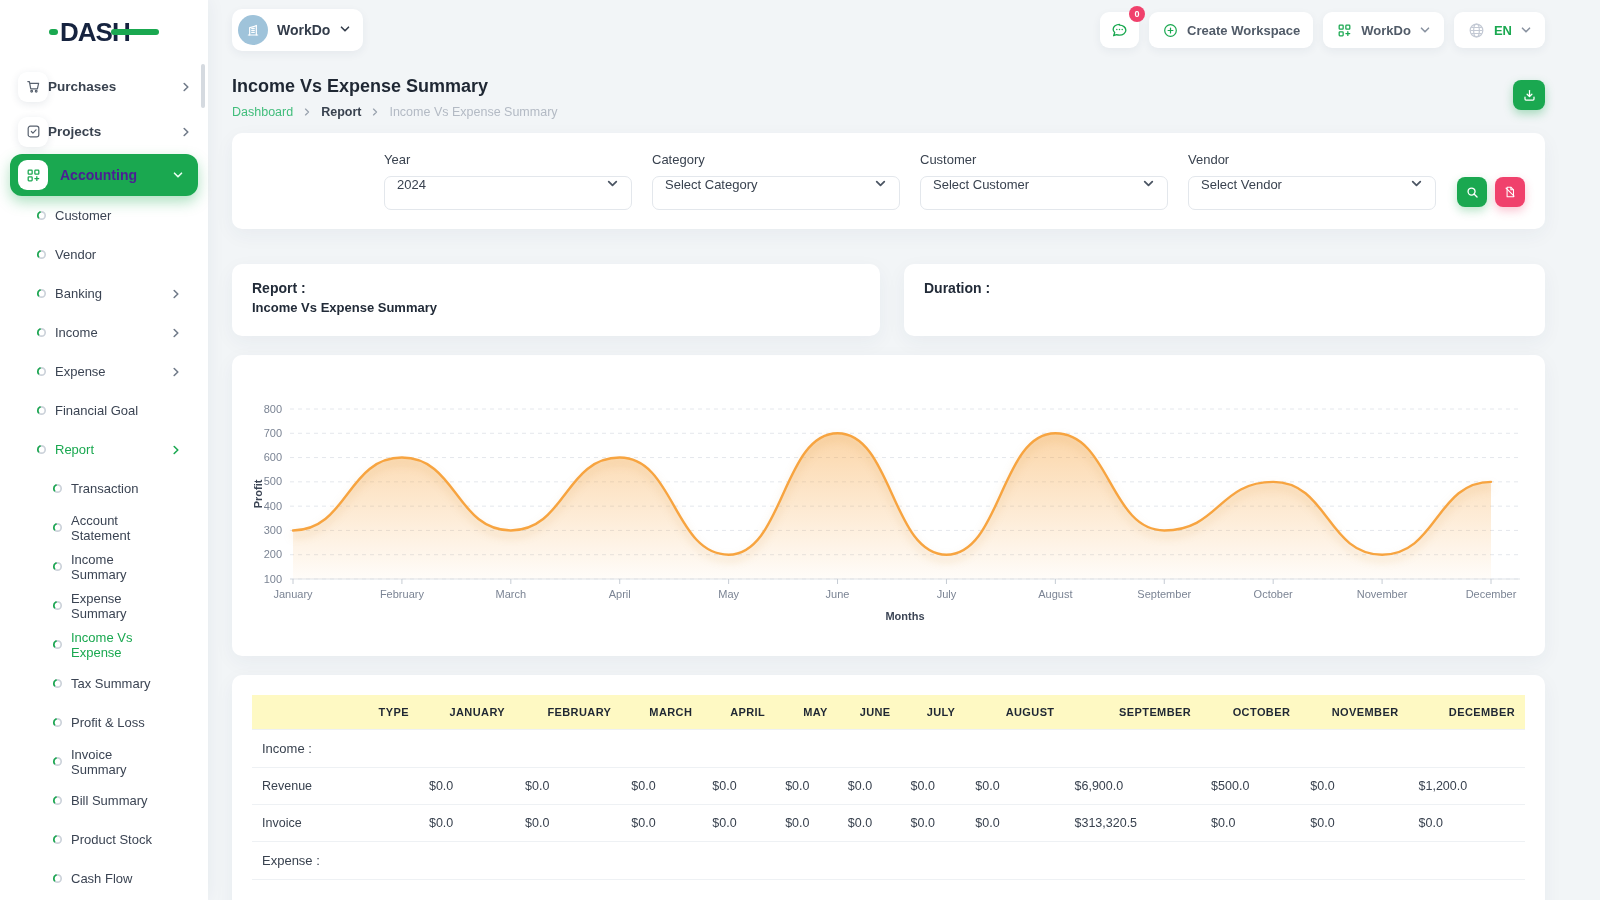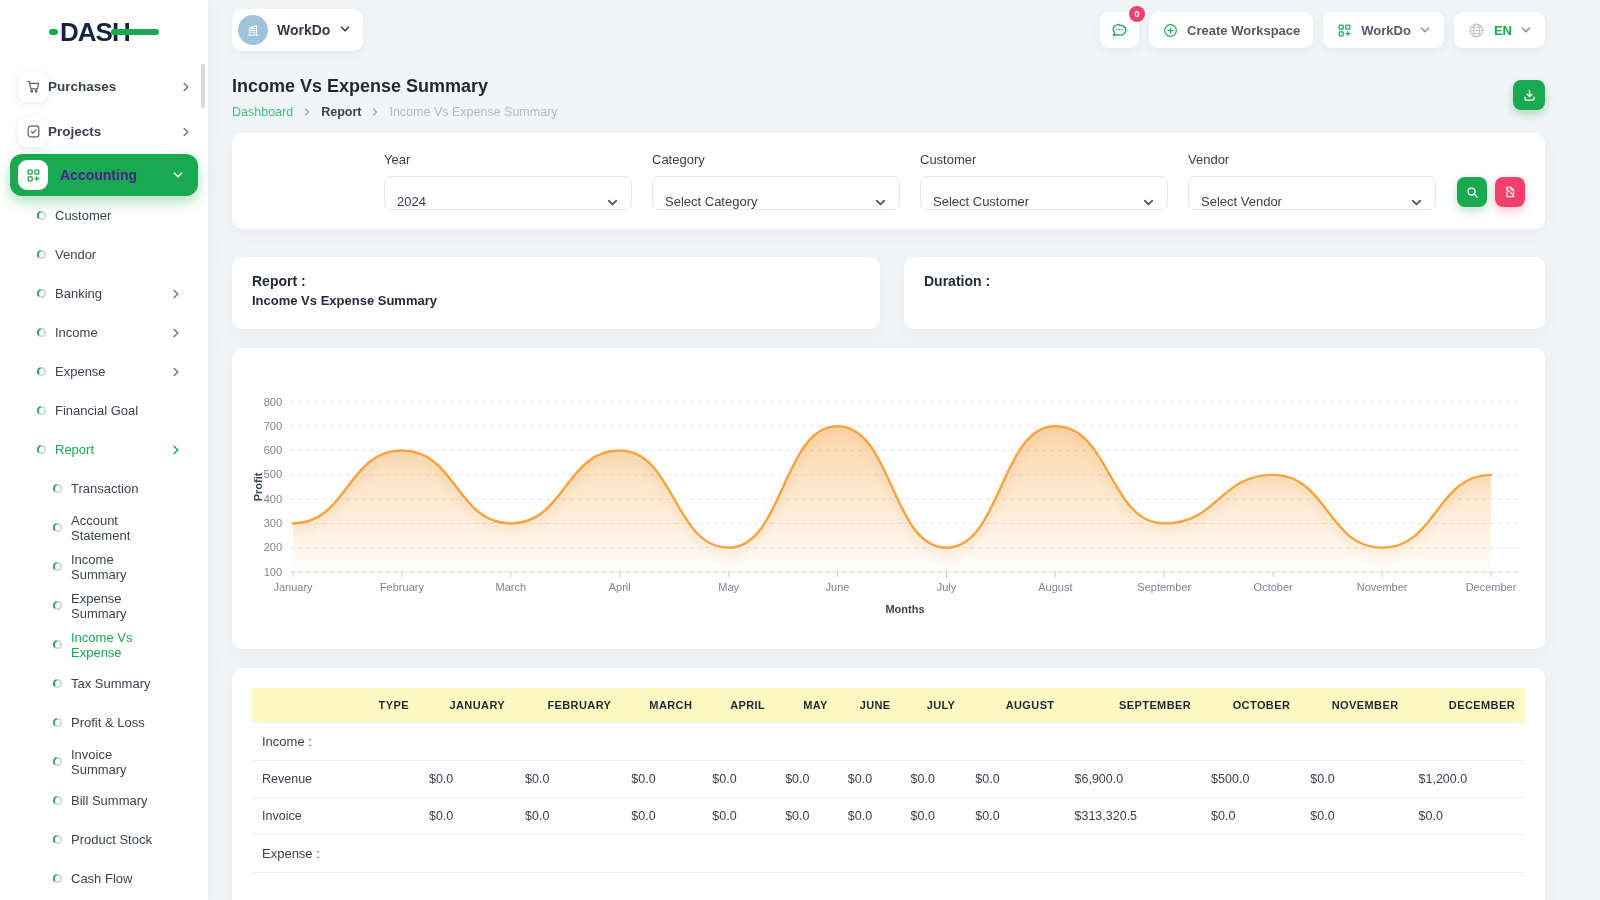--- a/index.html
+++ b/index.html
@@ -49,29 +49,29 @@
   .crumb-mid{color:#39424f;font-weight:600;cursor:pointer;}
   .crumb-cur{color:#b3bac4;}
   .crumb-sep{color:#9aa3af;display:flex;}
   .dl-btn{position:absolute;right:0;top:4px;width:32px;height:30px;border-radius:8px;background:var(--green);border:none;
     display:flex;align-items:center;justify-content:center;cursor:pointer;box-shadow:0 4px 10px rgba(26,168,80,.35);color:#fff;}
   
   .card{background:#fff;border-radius:10px;box-shadow:0 6px 20px rgba(40,60,90,.05);}
   .filters-card{margin-top:14px;height:96px;display:flex;align-items:center;padding:0 20px 0 152px;gap:20px;}
   .field{width:248px;}
   .field .flabel{font-size:13px;color:#39424f;margin-bottom:9px;}
-  .select{height:34px;border:1px solid #e3e7ec;border-radius:7px;display:flex;align-items:flex-end;padding:0 12px;cursor:pointer;background:#fff;}
+  .select{height:34px;border:1px solid #e3e7ec;border-radius:7px;display:flex;align-items:flex-start;padding:0 12px;cursor:pointer;background:#fff;}
   .select .val{font-size:13px;color:#39424f;}
   .select .chev{margin-left:auto;color:#4b5563;display:flex;}
   .filter-actions{margin-left:auto;display:flex;gap:8px;align-self:center;margin-top:22px;}
   .sq-btn{width:30px;height:30px;border:none;border-radius:8px;display:flex;align-items:center;justify-content:center;cursor:pointer;color:#fff;}
   .sq-btn.search{background:var(--green);box-shadow:0 4px 10px rgba(26,168,80,.3);}
   .sq-btn.reset{background:var(--pink);box-shadow:0 4px 10px rgba(240,65,108,.3);}
   
-  .summary-row{display:flex;gap:24px;margin-top:28px;}
+  .summary-row{display:flex;gap:24px;margin-top:35px;}
   .sum-card{height:72px;padding:16px 20px;}
   .sum-card .s1{font-size:14px;font-weight:600;color:#222b38;}
   .sum-card .s2{font-size:13px;font-weight:700;color:#222b38;margin-top:4px;}
   .sum-report{width:648px;}
   .sum-duration{flex:1;}
   
   .chart-card{margin-top:19px;height:301px;padding:28px 20px 0 20px;}
   .chart-card svg{overflow:visible;display:block;}
   .line-path{filter:drop-shadow(0 5px 4px rgba(205,140,40,.30));}
   

